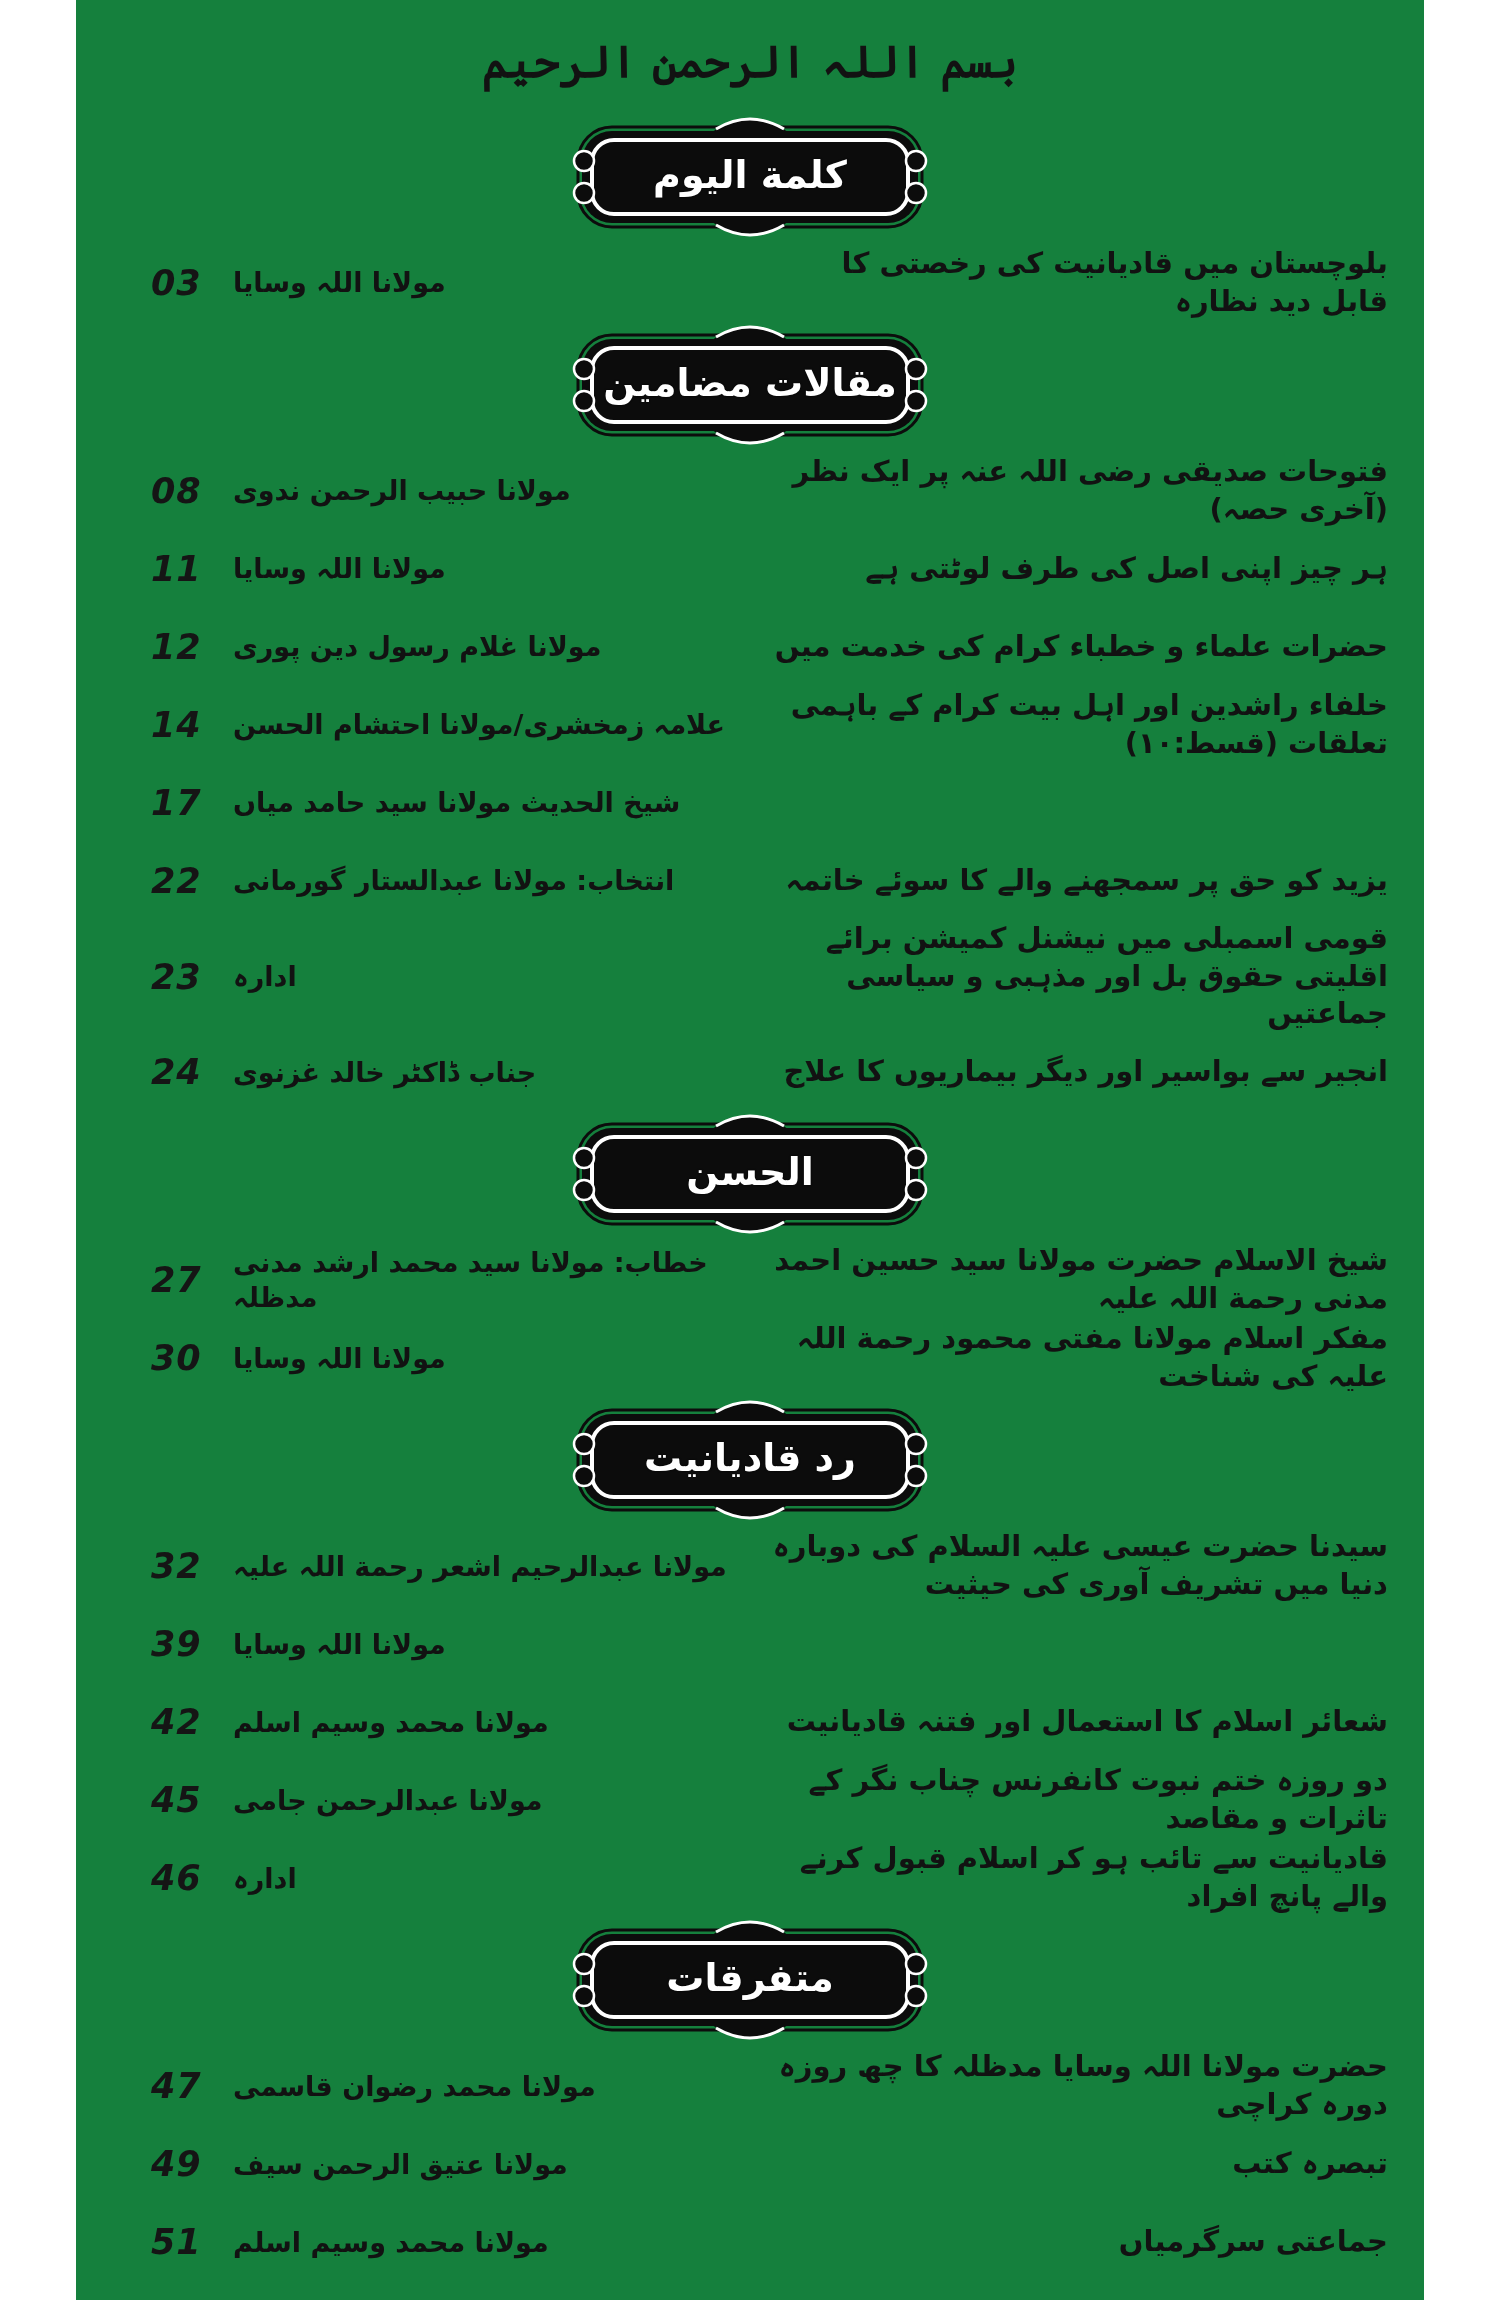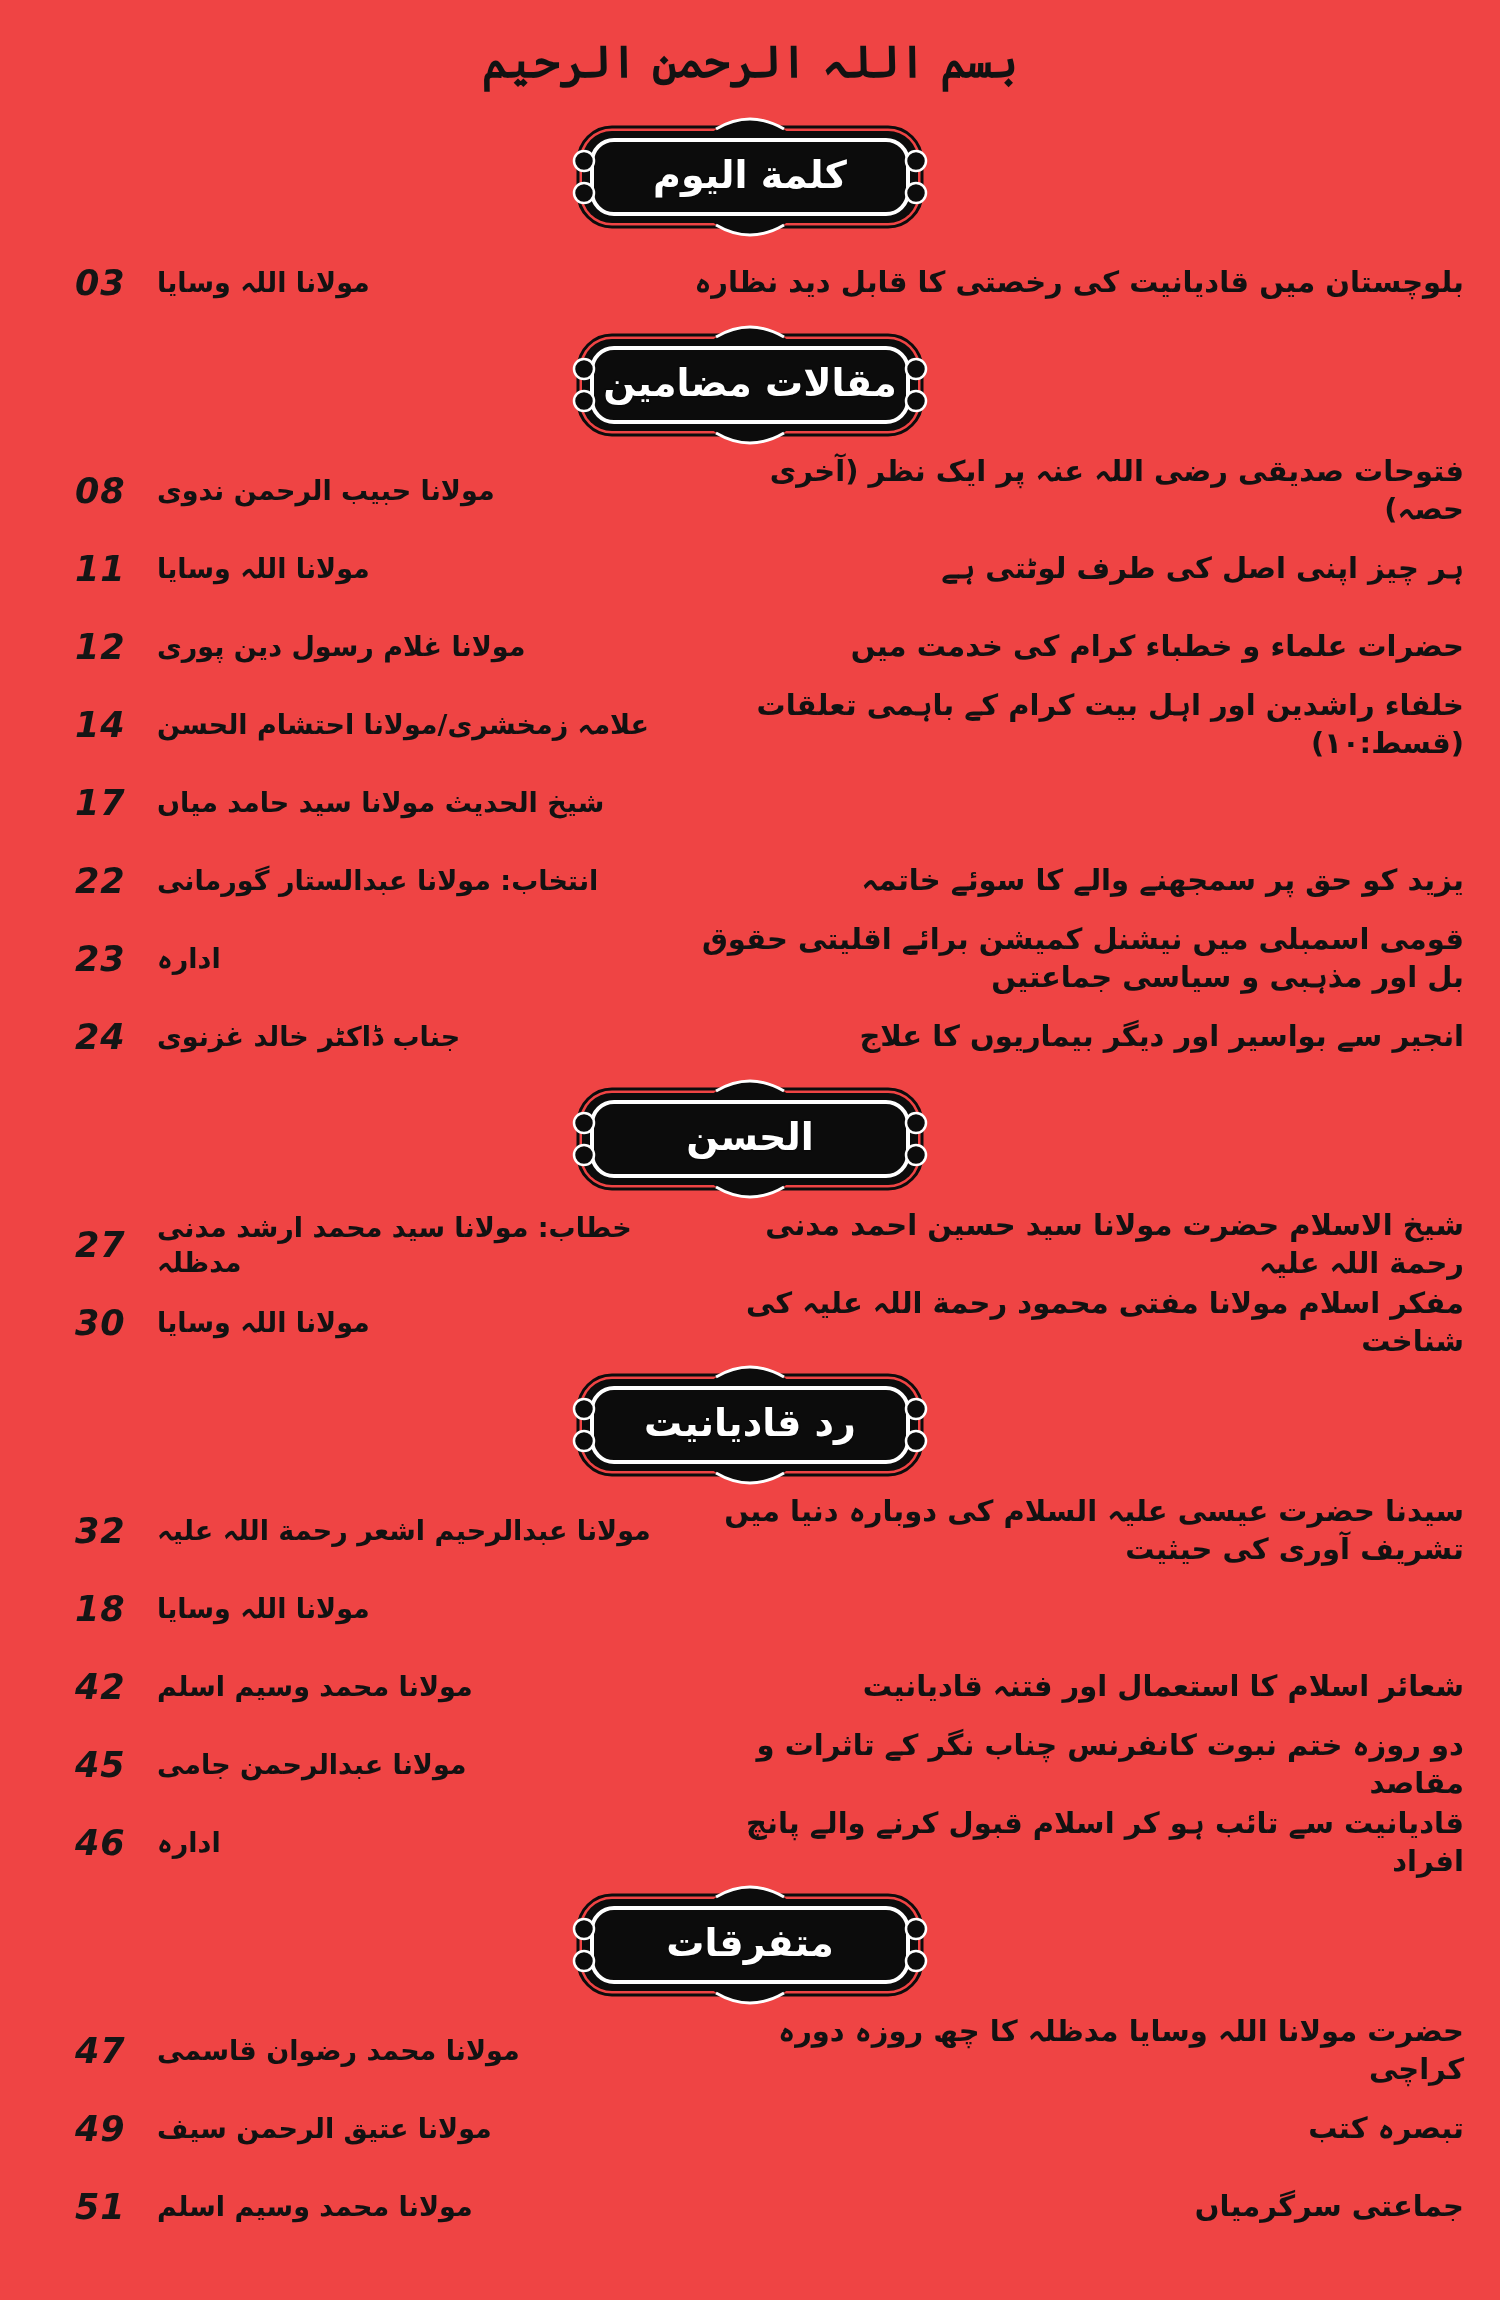--- a/index.html
+++ b/index.html
@@ -4,24 +4,24 @@
 <style>
   html, body {
     margin: 0;
     padding: 0;
     background: #ffffff;
     font-family: "DejaVu Sans", sans-serif;
     color: #121212;
   }
   .page {
     position: relative;
-    width: 1500px;
+    width: 1348px;
     height: 2300px;
     margin: 0 auto;
-    background: #ef4444;
+    background: #15803d;
     box-sizing: border-box;
     padding-top: 14px;
     overflow: hidden;
   }
   .bismillah {
     text-align: center;
     font-family: "DejaVu Serif", serif;
     font-size: 44px;
     font-weight: bold;
     height: 100px;
@@ -264,21 +264,21 @@
       <span class="banner-label">رد قادیانیت</span>
     </div>
     <div class="entries">
   <div class="entry">
     <div class="entry-page">32</div>
     <div class="entry-author">مولانا عبدالرحیم اشعر رحمة اللہ علیہ</div>
     <div class="entry-title">سیدنا حضرت عیسی علیہ السلام کی دوبارہ دنیا میں تشریف آوری کی حیثیت</div>
   </div>
 
   <div class="entry">
-    <div class="entry-page">18</div>
+    <div class="entry-page">39</div>
     <div class="entry-author">مولانا اللہ وسایا</div>
   </div>
 
   <div class="entry">
     <div class="entry-page">42</div>
     <div class="entry-author">مولانا محمد وسیم اسلم</div>
     <div class="entry-title">شعائر اسلام کا استعمال اور فتنہ قادیانیت</div>
   </div>
 
   <div class="entry">

